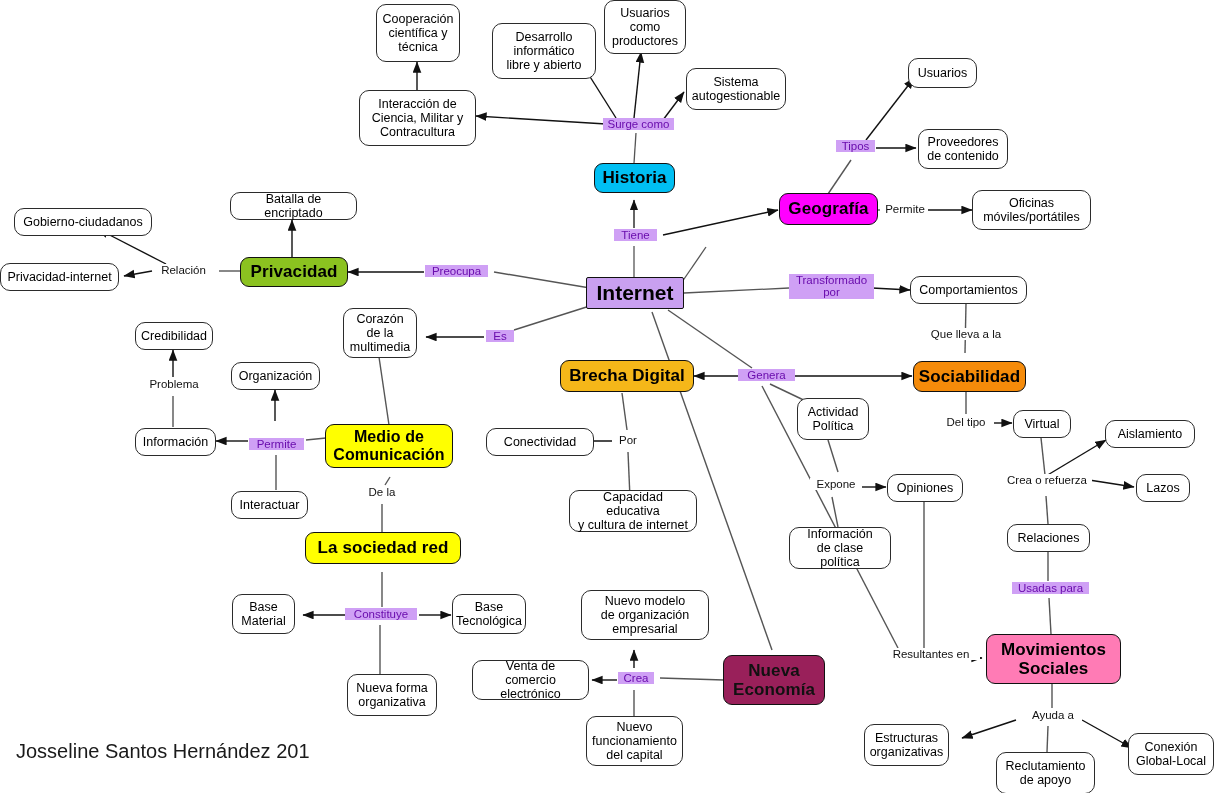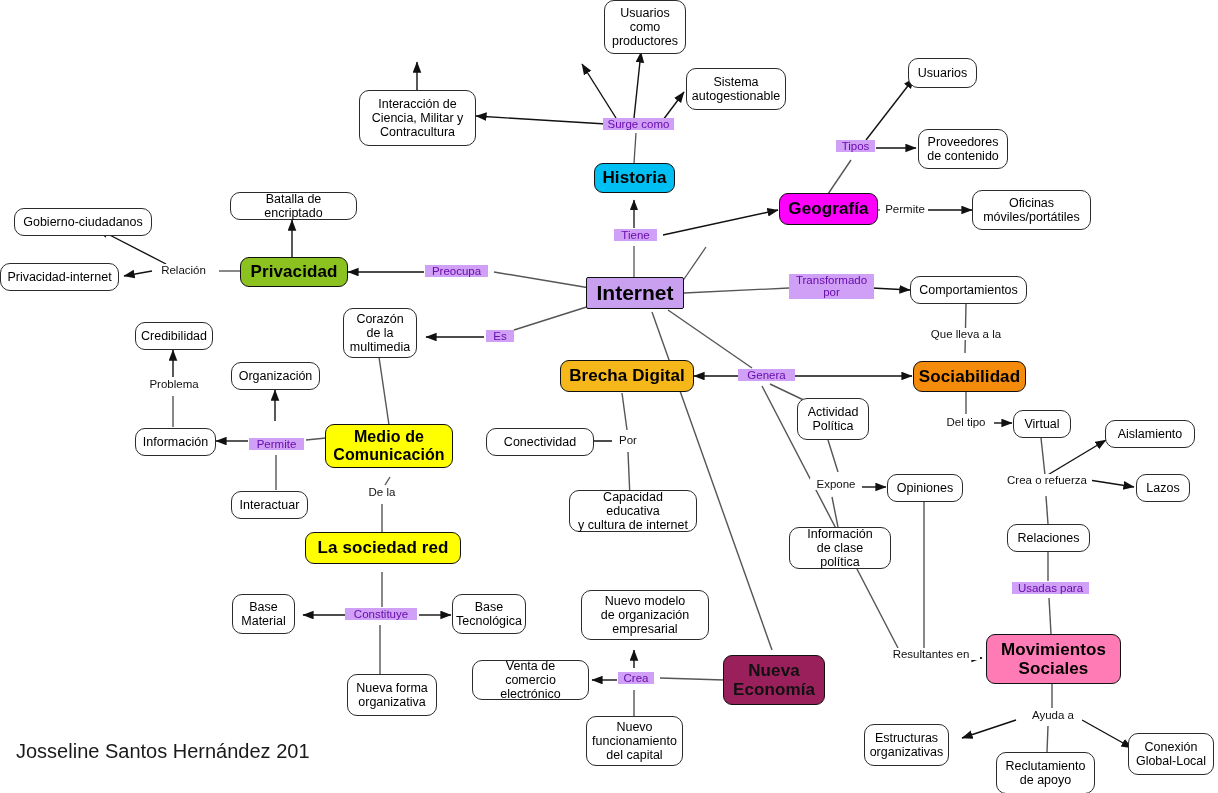--- a/index.html
+++ b/index.html
@@ -250,20 +250,26 @@
   <div class="node main" style="left:560px;top:360px;width:134px;height:32px;background:#f5b719;">Brecha Digital</div>
 
   <div class="node main" style="left:913px;top:361px;width:113px;height:31px;background:#f58b0a;">Sociabilidad</div>
 
   <div class="node main" style="left:723px;top:655px;width:102px;height:50px;background:#99205a;color:#111;">Nueva
 Economía</div>
 
   <div class="node main" style="left:986px;top:634px;width:135px;height:50px;background:#ff7bb5;">Movimientos
 Sociales</div>
 
+  <div class="node leaf" style="left:376px;top:4px;width:84px;height:58px;">Cooperación
+científica y
+técnica</div>
+  <div class="node leaf" style="left:492px;top:23px;width:104px;height:56px;">Desarrollo
+informático
+libre y abierto</div>
   <div class="node leaf" style="left:604px;top:0px;width:82px;height:54px;">Usuarios
 como
 productores</div>
   <div class="node leaf" style="left:686px;top:68px;width:100px;height:42px;">Sistema
 autogestionable</div>
   <div class="node leaf" style="left:359px;top:90px;width:117px;height:56px;">Interacción de
 Ciencia, Militar y
 Contracultura</div>
 
   <div class="node leaf" style="left:908px;top:58px;width:69px;height:30px;">Usuarios</div>

